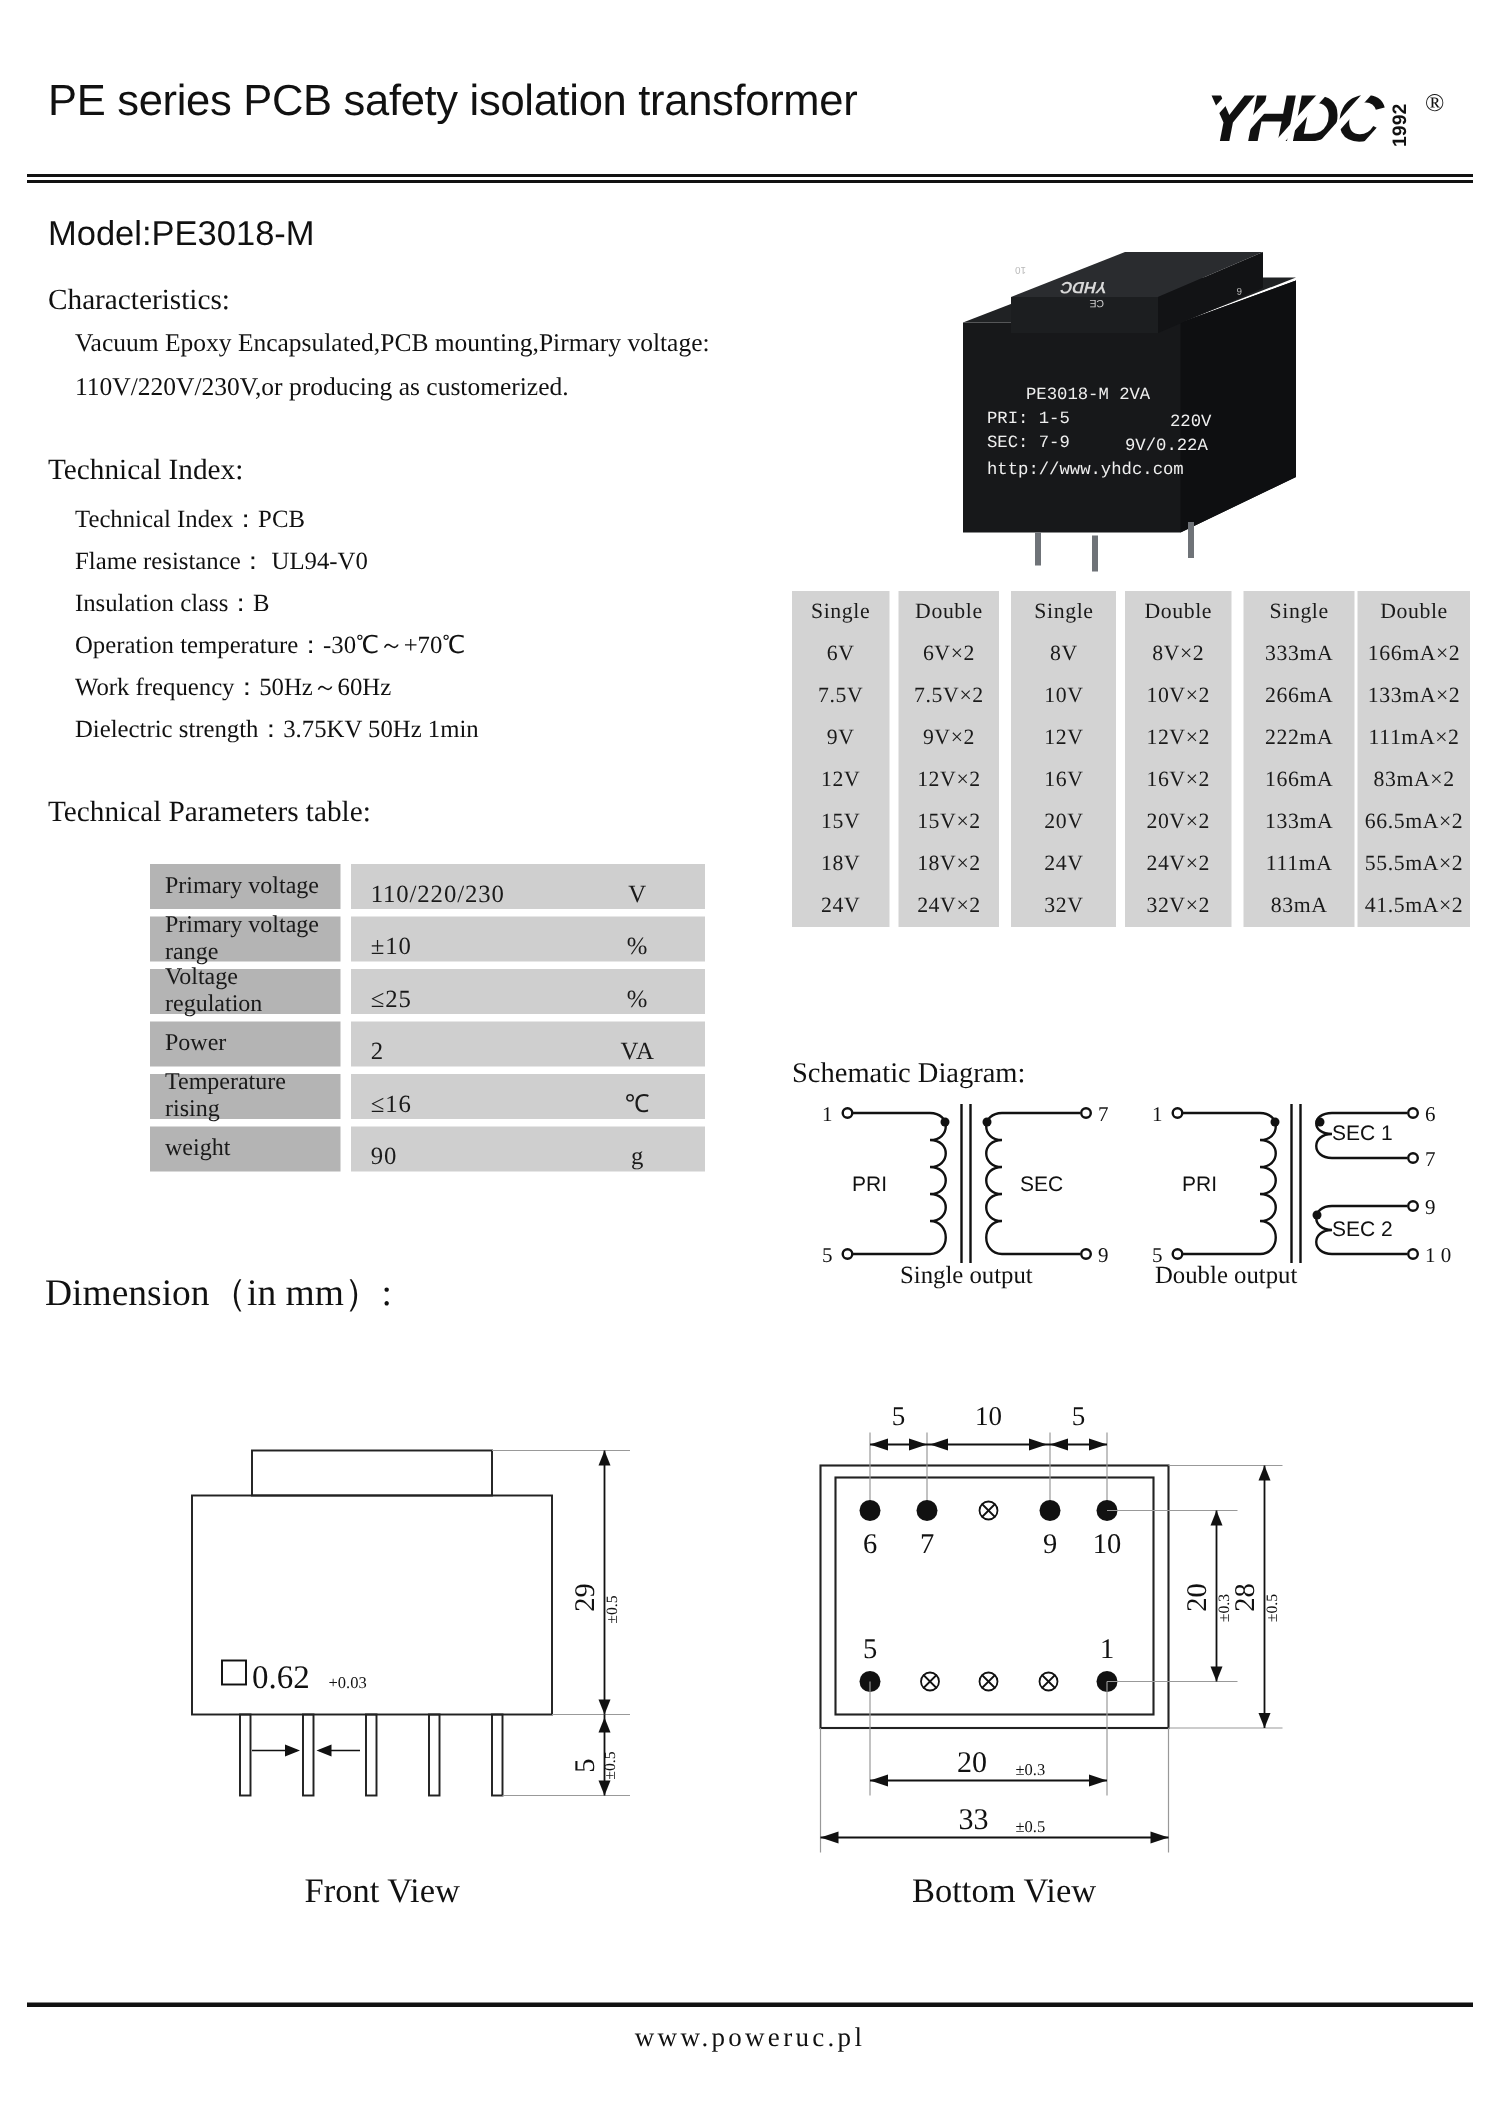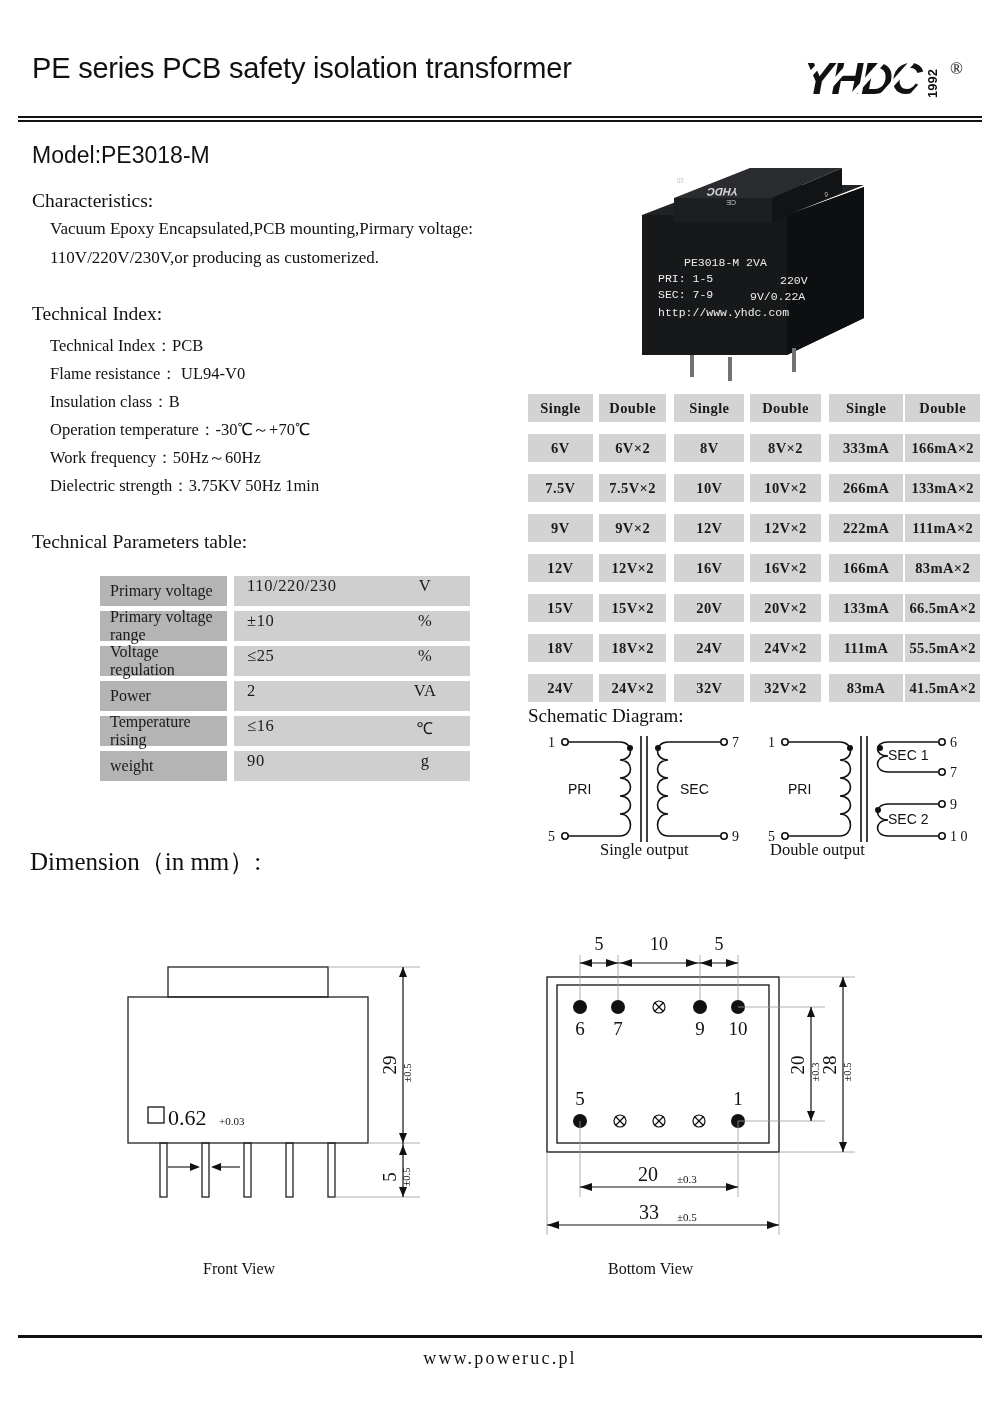--- a/index.html
+++ b/index.html
@@ -78,21 +78,21 @@
     width: 415px;
   }
   .param-row { display: flex; height: 30px; margin-bottom: 5px; padding-left: 45px; }
   .param-label {
     width: 149px; background: #b4b4b4;
     display: flex; align-items: center; padding-left: 10px;
     font-size: 16px; color: #1a1a1a;
   }
   .param-valwrap {
     width: 280px; margin-left: 7px; background: #cfcfcf;
-    display: flex; align-items: flex-start; position: relative;
+    display: flex; align-items: flex-end; position: relative;
   }
   .param-value { padding-left: 13px; font-size: 16.5px; letter-spacing: 0.6px; }
   .param-unit {
     position: absolute; right: 0; width: 90px; text-align: center;
     font-size: 16.5px; letter-spacing: 0.5px;
   }
 
   
   .product-photo {
     position: absolute; left: 632px; top: 140px; width: 248px; height: 250px;
@@ -105,21 +105,21 @@
   }
   .sec-grouphead { display: flex; height: 26px; margin-bottom: 4px; }
   .sec-grouphead div {
     background: #b4b4b4; display: flex; align-items: center; justify-content: center;
     font-size: 14.5px; color: #111; white-space: nowrap;
   }
   .gh-0 { width: 141px; }
   .gh-1 { width: 153px; margin-left: 2px; }
   .gh-2 { width: 154px; margin-left: 2px; }
 
-  .sec-row { display: flex; height: 28px; margin-bottom: 12px; font-weight: bold; }
+  .sec-row { display: flex; height: 28px; margin-bottom: 0; }
   .sec-cell {
     background: #d3d3d3; display: flex; align-items: center; justify-content: center;
     font-size: 14.5px; color: #1a1a1a; letter-spacing: 0.4px; white-space: nowrap;
   }
   .c0 { width: 66px; }
   .c1 { width: 69px; margin-left: 6px; }
   .c2 { width: 71px; margin-left: 8px; }
   .c3 { width: 72px; margin-left: 6px; }
   .c4 { width: 76px; margin-left: 8px; }
   .c5 { width: 76px; margin-left: 2px; }
@@ -134,21 +134,21 @@
   #sch-cap-double { left: 770px; top: 840px; }
 
   
   #dimension-title { position: absolute; left: 30px; top: 845px; font-size: 25px; }
 
   .dwg { position: absolute; }
   #front-view-drawing { left: 120px; top: 955px; width: 320px; height: 270px; }
   #bottom-view-drawing { left: 525px; top: 925px; width: 345px; height: 330px; }
 
   .view-label {
-    position: absolute; font-size: 16px; color: #111; white-space: nowrap; margin-top: 12px;
+    position: absolute; font-size: 23px; color: #111; white-space: nowrap;
   }
   #front-view-label { left: 203px; top: 1248px; }
   #bottom-view-label { left: 608px; top: 1248px; }
 
   
   .footer-rule {
     position: absolute; left: 18px; top: 1335px; width: 964px; height: 3px; background: #111;
   }
   .footer-text {
     position: absolute; left: 0; top: 1348px; width: 1000px; text-align: center;

